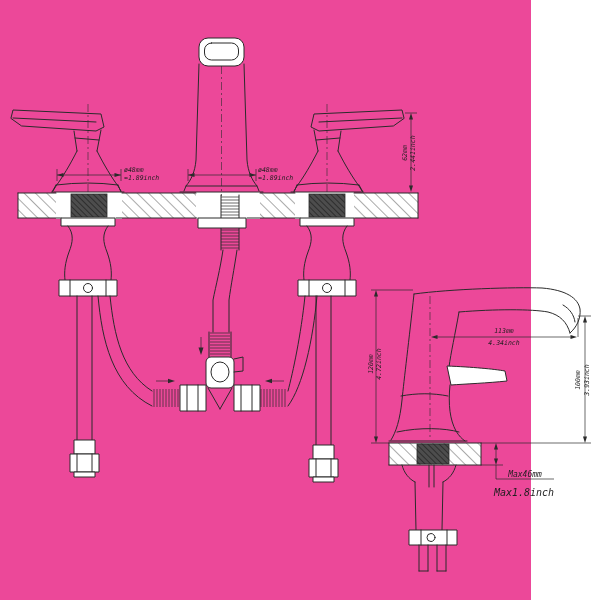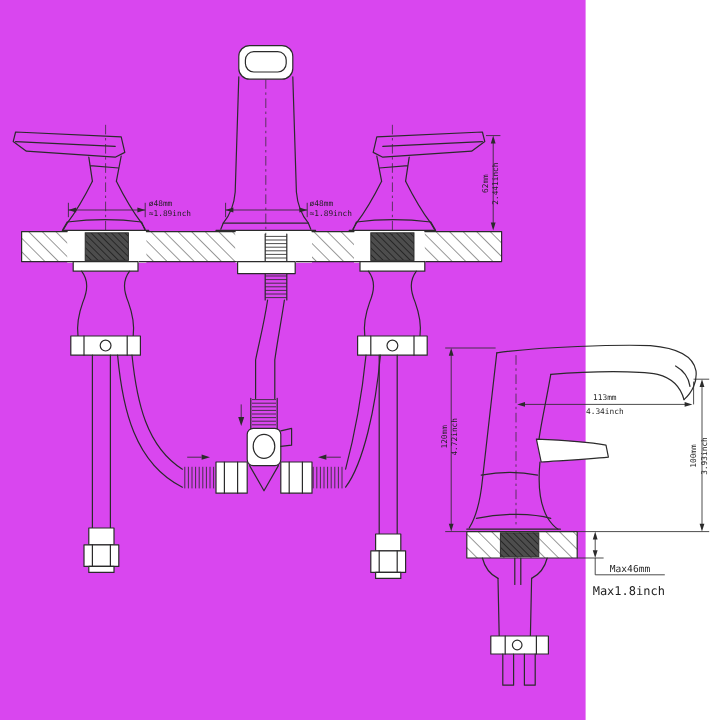--- a/index.html
+++ b/index.html
@@ -1,17 +1,17 @@
 <!DOCTYPE html>
 <html><head>
 <meta charset="utf-8">
 <style>
   html,body{margin:0;padding:0;background:#ffffff;}
   body{width:600px;height:600px;overflow:hidden;}
-  #stage{width:488px;height:600px;background:#d946ef;position:relative;}
+  #stage{width:531px;height:600px;background:#ec4899;position:relative;font-style:italic;}
   svg{display:block;}
   .o{fill:none;stroke:#2b2b2b;stroke-width:1;stroke-linecap:round;stroke-linejoin:round;}
   .f{fill:#ffffff;stroke:#2b2b2b;stroke-width:1;stroke-linejoin:round;}
   .dim{fill:none;stroke:#2b2b2b;stroke-width:0.7;}
   .ah{fill:#2b2b2b;stroke:none;}
   .cl{fill:none;stroke:#2b2b2b;stroke-width:0.6;stroke-dasharray:8 3 2 3;}
   text{font-family:"DejaVu Sans Mono","Liberation Mono",monospace;fill:#1e1e1e;}
   .t6{font-size:6.5px;}
   .t8{font-size:8px;}
   .t10{font-size:10px;}

